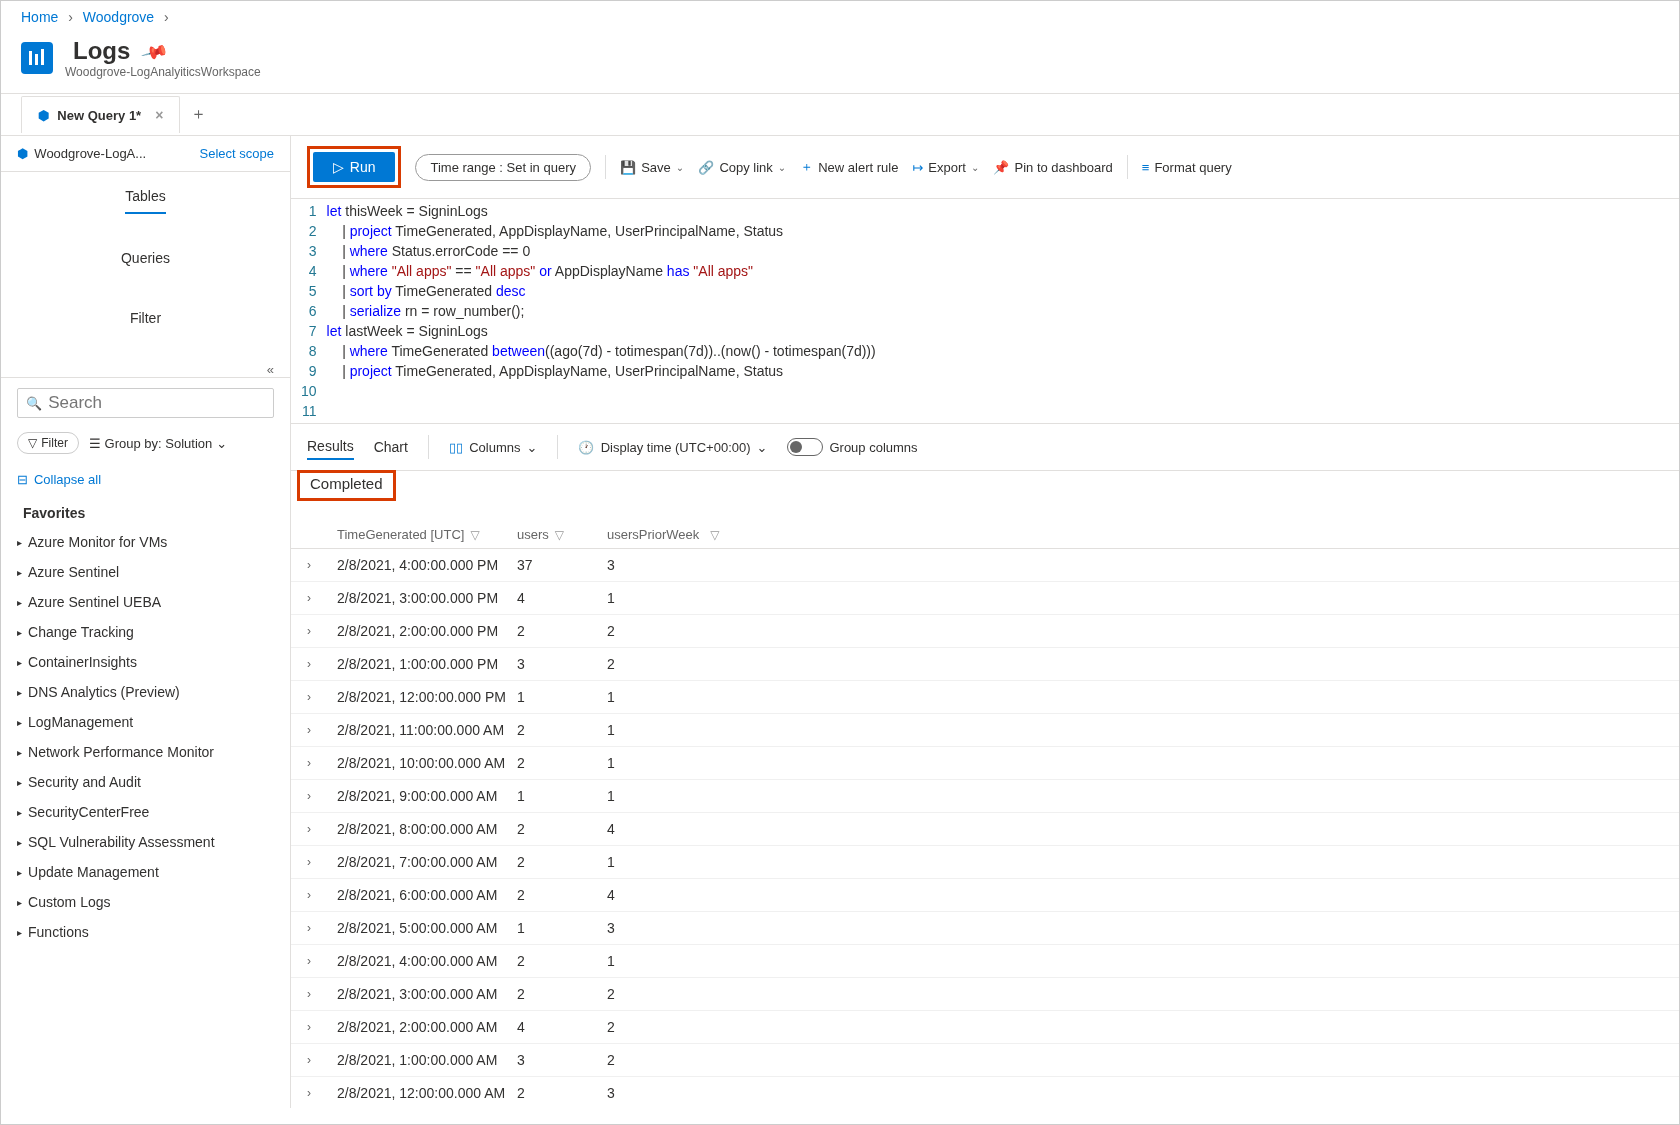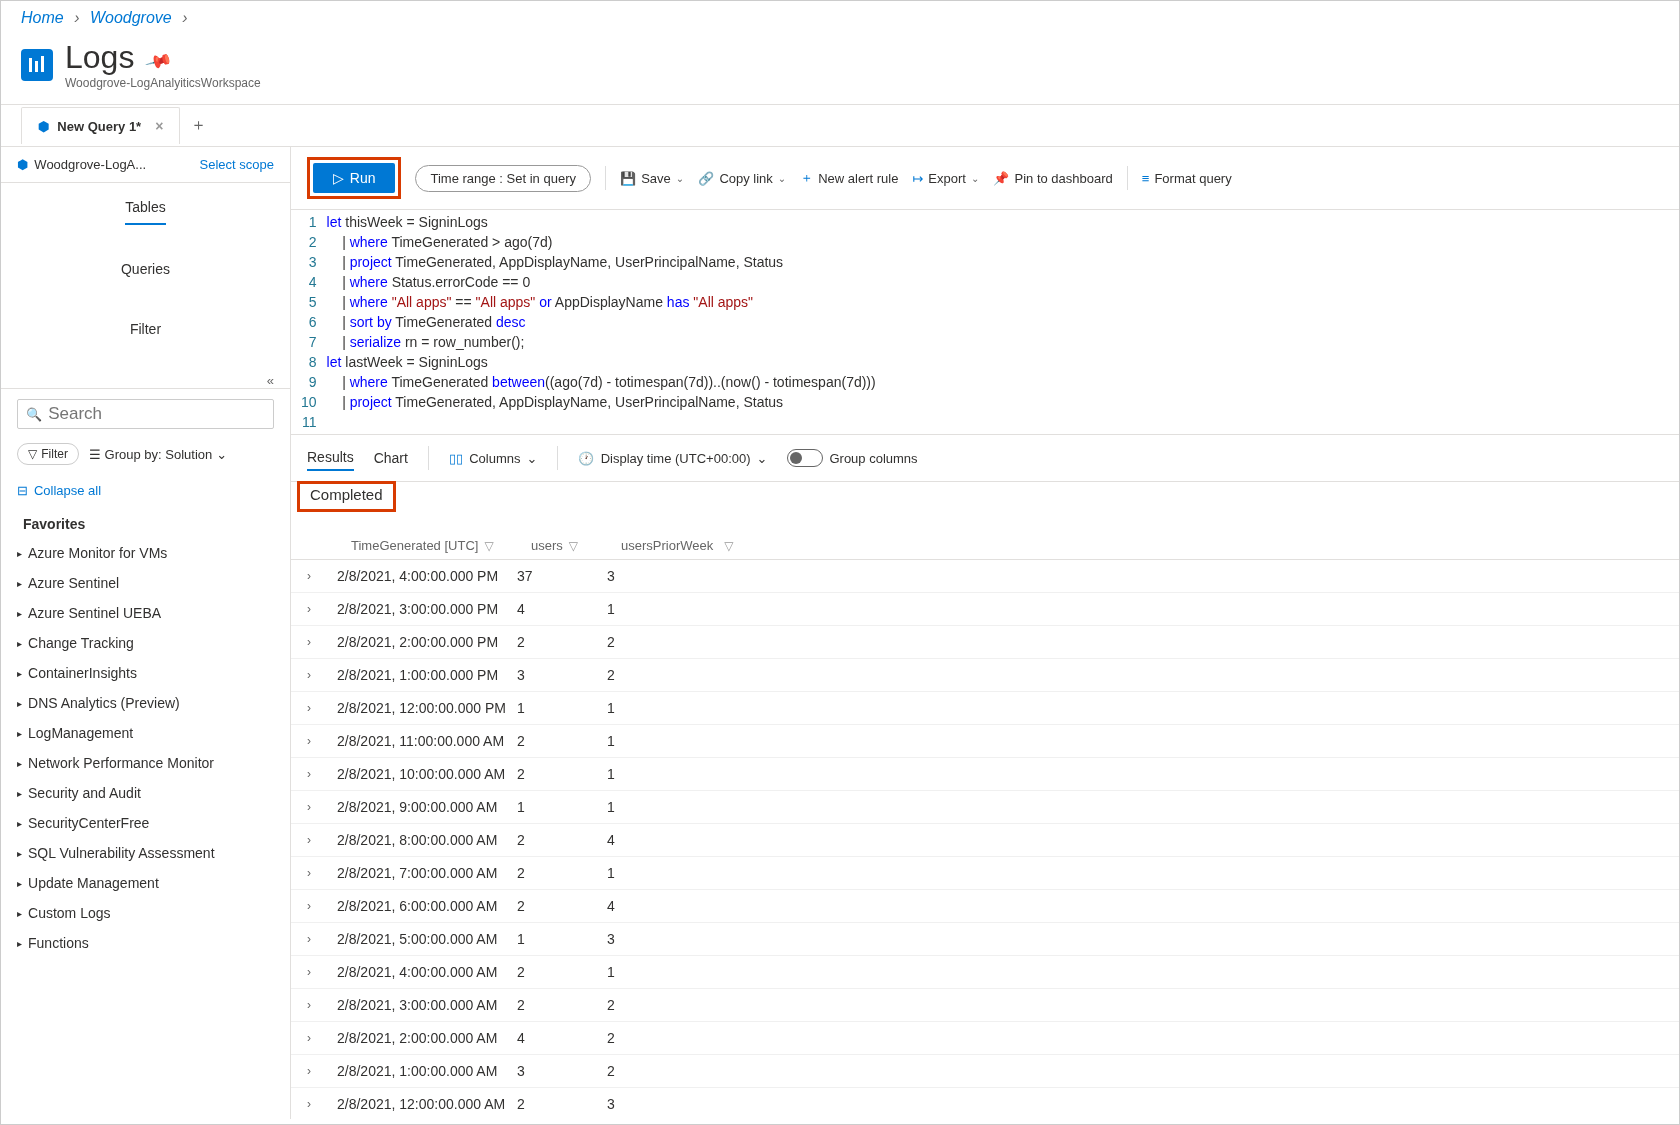--- a/index.html
+++ b/index.html
@@ -1,26 +1,26 @@
 <!DOCTYPE html>
 <html><head>
 <meta charset="utf-8">
 <style>
 * { box-sizing: border-box; margin: 0; padding: 0; font-family: "Segoe UI", -apple-system, sans-serif; }
 body { background: #fff; color: #323130; font-size: 13px; width: 1680px; height: 1125px; overflow: hidden; border: 1px solid #ccc; }
 
 
-.breadcrumb { padding: 8px 20px; font-size: 16px; font-style: italic; }
+.breadcrumb { padding: 8px 20px; font-size: 14px; }
 .breadcrumb a { color: #0078d4; text-decoration: none; }
 .breadcrumb .sep { color: #666; margin: 0 6px; }
 
 
 .header { display: flex; align-items: center; padding: 4px 20px 14px; }
 .header .app-icon { width: 32px; height: 32px; background: #0078d4; border-radius: 4px; display: flex; align-items: center; justify-content: center; color: #fff; margin-right: 12px; }
-.header .title-block .title { font-size: 32px; font-weight: 400; display: inline-block; }
+.header .title-block .title { font-size: 24px; font-weight: 700; display: inline-block; margin-left: 8px; }
 .header .pin { margin-left: 10px; color: #666; font-size: 18px; cursor: pointer; display: inline-block; transform: rotate(30deg); }
 .header .subtitle { font-size: 12px; color: #666; }
 
 
 .tabs-row { display: flex; align-items: center; border-top: 1px solid #e1dfdd; padding: 0 20px; }
 .tab { display: flex; align-items: center; padding: 10px 16px; border: 1px solid #e1dfdd; border-bottom: none; background: #fff; font-size: 13px; font-weight: 600; cursor: pointer; gap: 8px; border-radius: 2px 2px 0 0; }
 .tab .tab-icon { color: #0078d4; }
 .tab .close { color: #999; margin-left: 6px; font-size: 14px; }
 .tab-add { padding: 10px; color: #666; cursor: pointer; font-size: 16px; }
 
@@ -91,21 +91,21 @@
 .toggle::after { content: ""; position: absolute; left: 2px; top: 2px; width: 12px; height: 12px; background: #666; border-radius: 50%; }
 
 
 .completed { padding: 12px 16px; font-size: 15px; }
 .completed-box { border: 3px solid #d83b01; display: inline-block; padding: 2px 10px 6px; margin-left: -10px; margin-top: -30px; position: relative; top: -8px; }
 
 
 .results-table { flex: 1; overflow: auto; }
 .thead { display: flex; padding: 6px 16px; border-bottom: 1px solid #e1dfdd; color: #666; font-size: 13px; }
 .th { display: flex; align-items: center; gap: 6px; }
-.th1 { width: 180px; margin-left: 44px; }
+.th1 { width: 180px; margin-left: 30px; }
 .th2 { width: 90px; }
 .th3 { width: 120px; gap: 11px; }
 .filter-icon { color: #999; font-size: 12px; }
 .trow { display: flex; align-items: center; padding: 8px 16px; border-bottom: 1px solid #f0f0f0; font-size: 14px; }
 .trow .exp { width: 30px; color: #666; cursor: pointer; font-size: 12px; }
 .td1 { width: 180px; }
 .td2 { width: 90px; }
 .td3 { width: 120px; }
 </style>
 </head>
@@ -301,21 +301,20 @@
           <div>5</div>
           <div>6</div>
           <div>7</div>
           <div>8</div>
           <div>9</div>
           <div>10</div>
           <div>11</div>
         </div>
       <div class="code" id="code">
           <div><span class="kw">let</span> thisWeek = SigninLogs</div>
-          <div>    | <span class="kw">where</span> TimeGenerated &gt; ago(7d)</div>
           <div>    | <span class="kw">project</span> TimeGenerated, AppDisplayName, UserPrincipalName, Status</div>
           <div>    | <span class="kw">where</span> Status.errorCode == 0</div>
           <div>    | <span class="kw">where</span> <span class="str">"All apps"</span> == <span class="str">"All apps"</span> <span class="kw">or</span> AppDisplayName <span class="kw">has</span> <span class="str">"All apps"</span></div>
           <div>    | <span class="kw">sort</span> <span class="kw">by</span> TimeGenerated <span class="kw">desc</span></div>
           <div>    | <span class="kw">serialize</span> rn = row_number();</div>
           <div><span class="kw">let</span> lastWeek = SigninLogs</div>
           <div>    | <span class="kw">where</span> TimeGenerated <span class="kw">between</span>((ago(7d) - totimespan(7d))..(now() - totimespan(7d)))</div>
           <div>    | <span class="kw">project</span> TimeGenerated, AppDisplayName, UserPrincipalName, Status</div>
         </div>
     </div>

